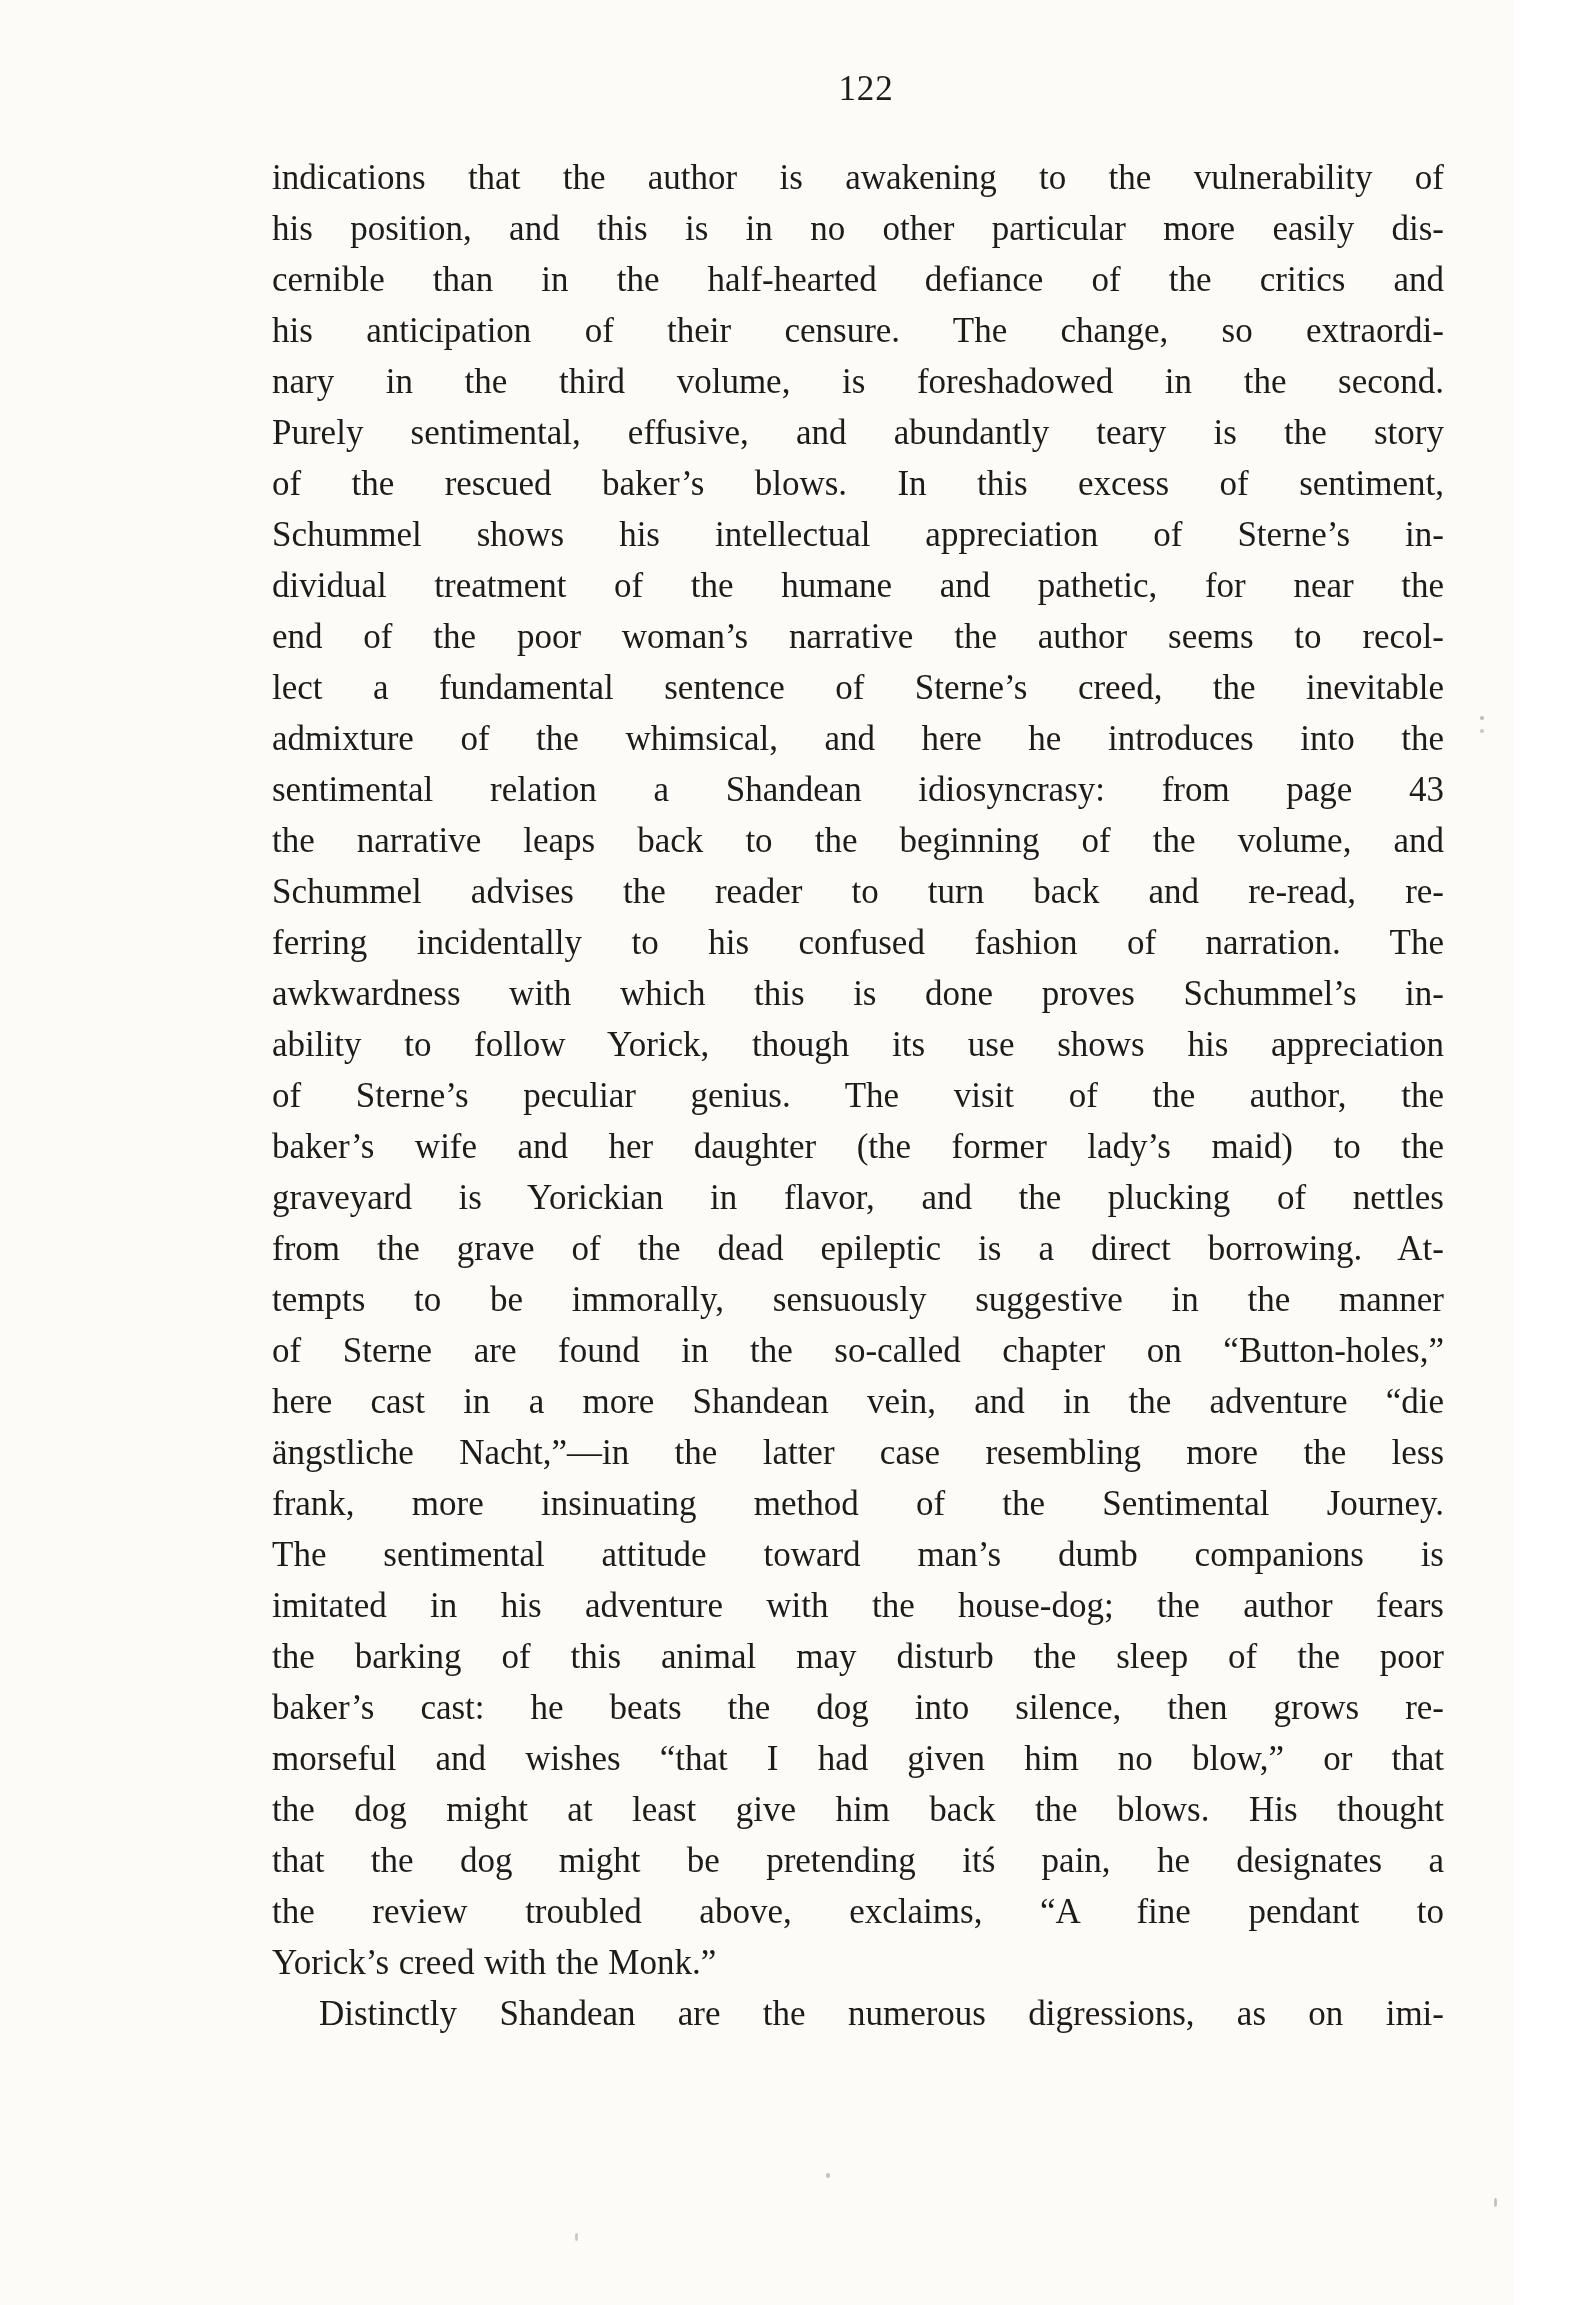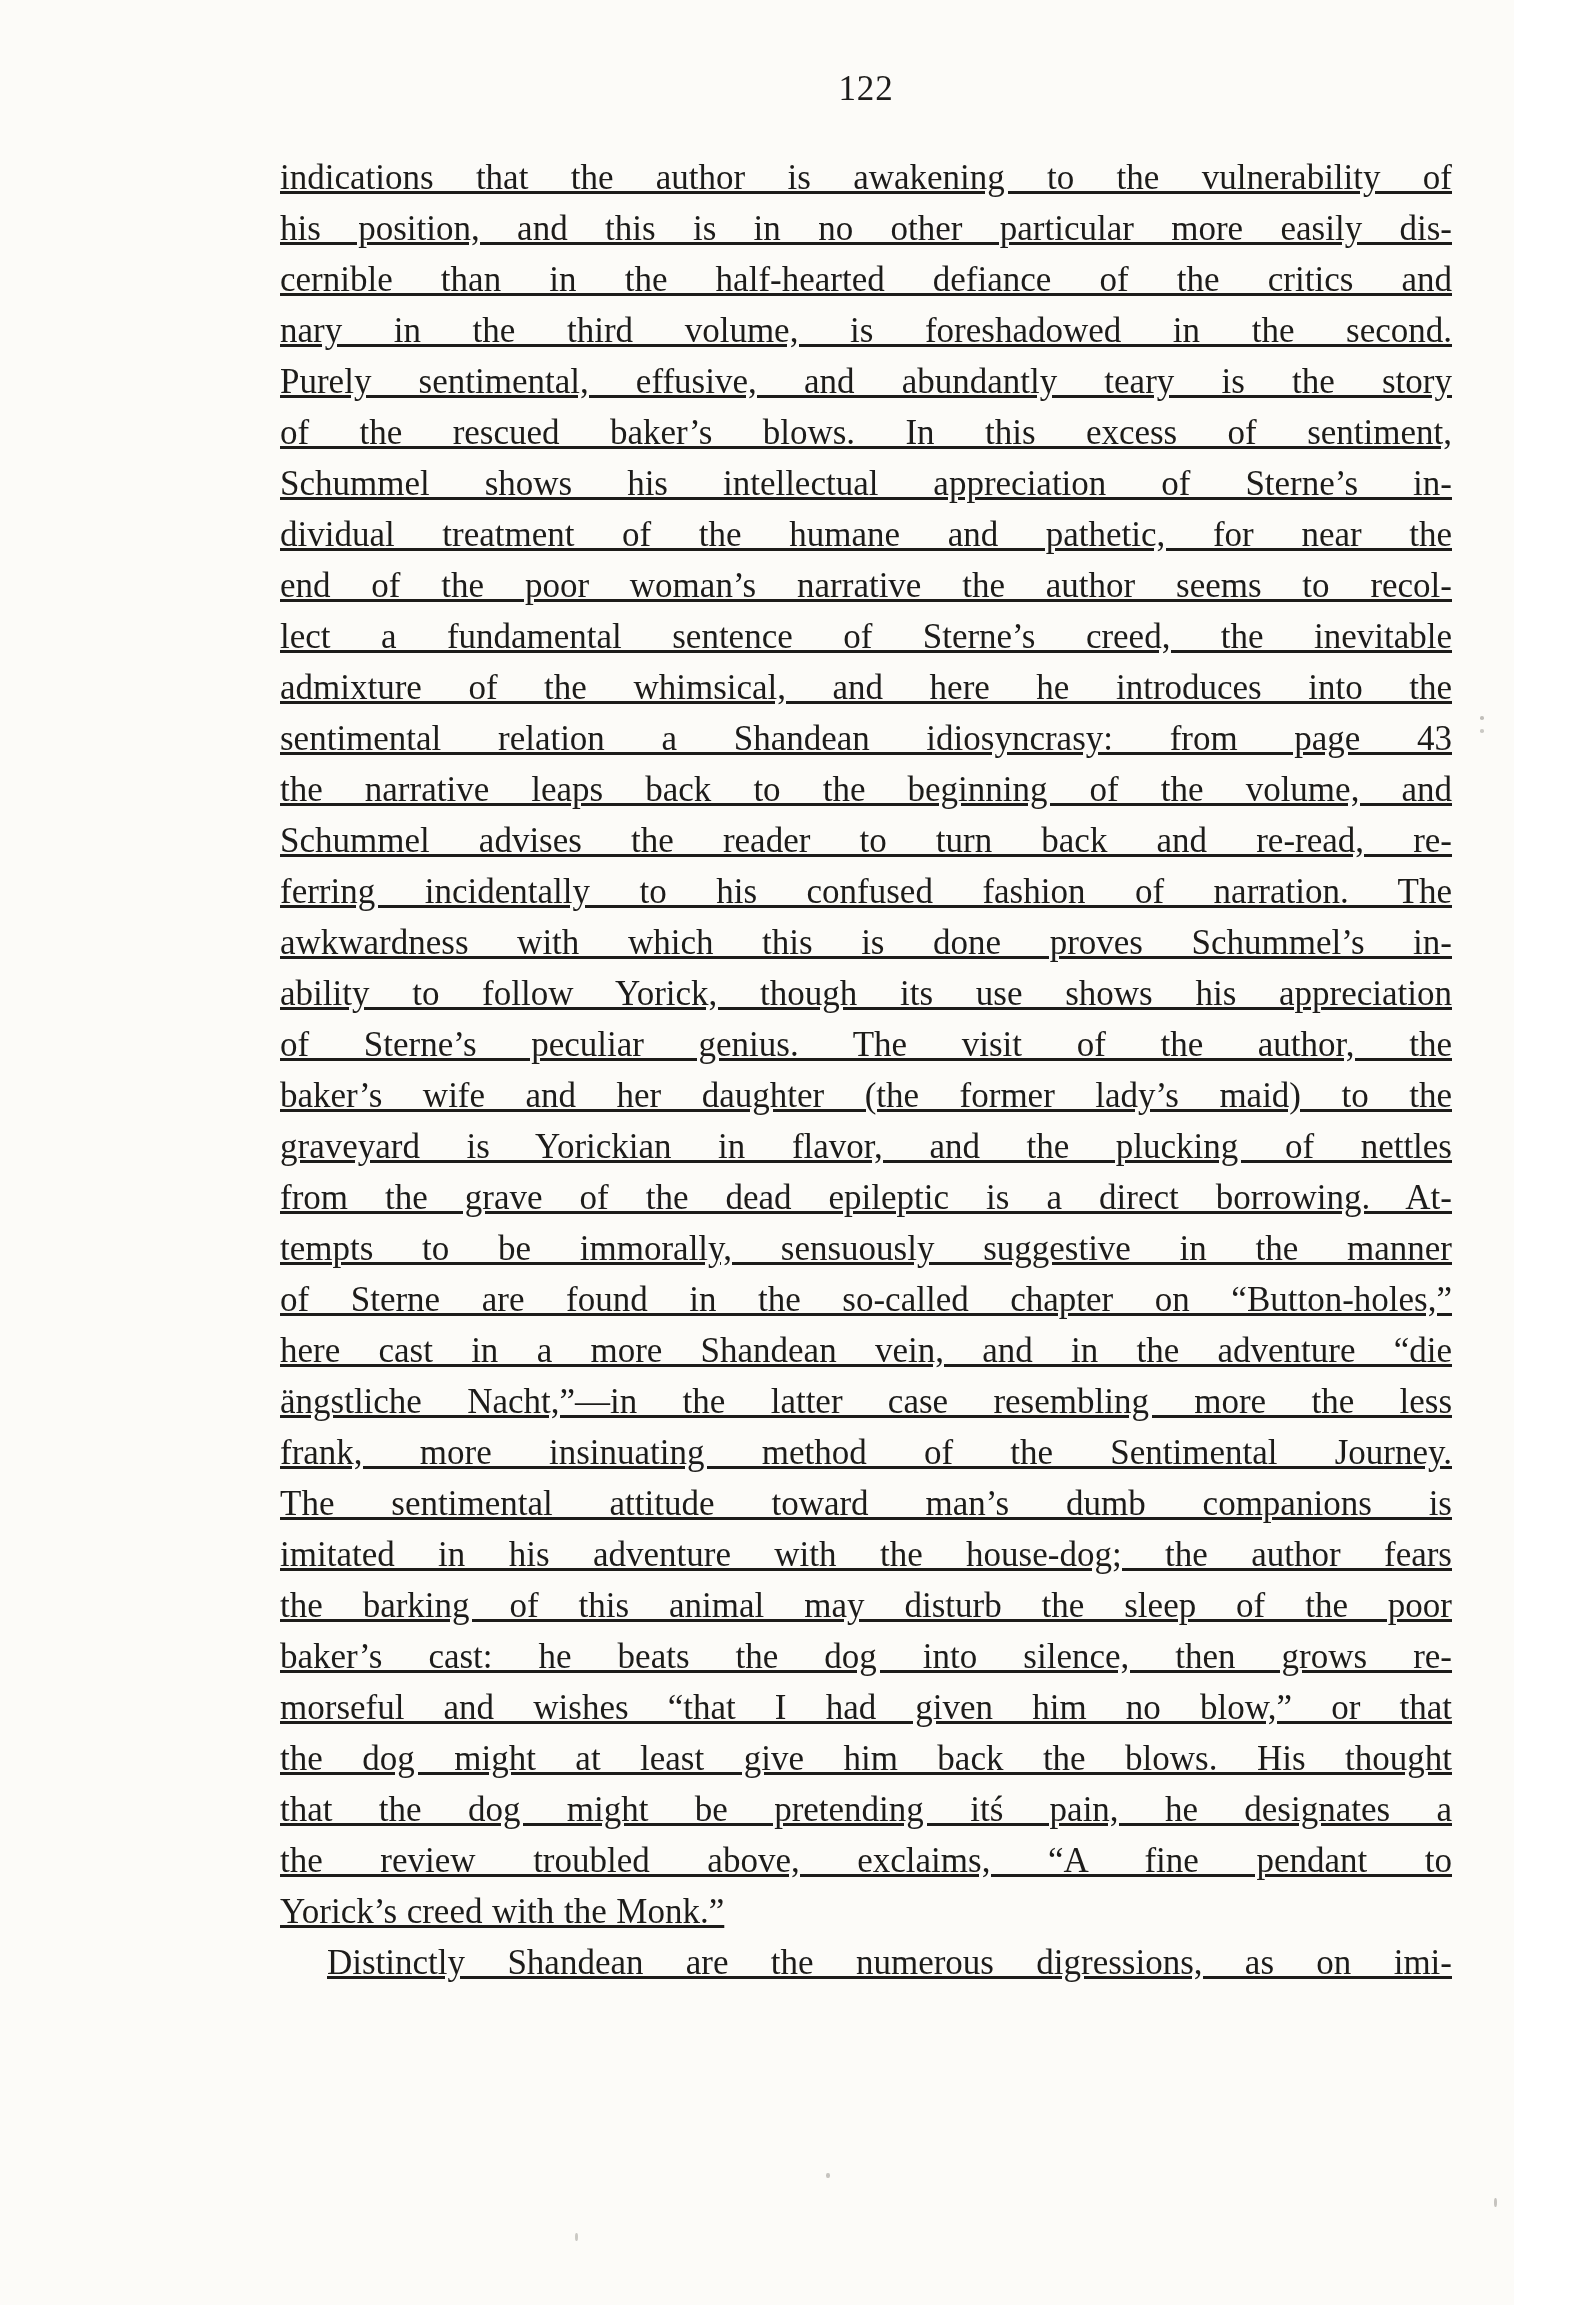--- a/index.html
+++ b/index.html
@@ -22,23 +22,22 @@
     left: 280px;
     width: 1172px;
     text-align: center;
     font-size: 35px;
     letter-spacing: 0.9px;
     color: #1d1c1a;
   }
   .text-block {
     position: absolute;
     top: 152px;
-    left: 280px;
+    left: 272px;
     width: 1172px;
-    text-decoration: underline;
   }
   .line {
     font-size: 35px;
     line-height: 51px;
     text-align: justify;
     text-align-last: justify;
     word-spacing: 0.9px;
     color: #1d1c1a;
   }
   .line.last {
@@ -61,20 +60,21 @@
 </head>
 <body>
 
 <div class="page">
   <div class="page-number">122</div>
 
   <div class="text-block">
       <div class="line">indications that the author is awakening to the vulnerability of</div>
       <div class="line">his position, and this is in no other particular more easily dis-</div>
       <div class="line">cernible than in the half-hearted defiance of the critics and</div>
+      <div class="line">his anticipation of their censure. The change, so extraordi-</div>
       <div class="line">nary in the third volume, is foreshadowed in the second.</div>
       <div class="line">Purely sentimental, effusive, and abundantly teary is the story</div>
       <div class="line">of the rescued baker’s blows. In this excess of sentiment,</div>
       <div class="line">Schummel shows his intellectual appreciation of Sterne’s in-</div>
       <div class="line">dividual treatment of the humane and pathetic, for near the</div>
       <div class="line">end of the poor woman’s narrative the author seems to recol-</div>
       <div class="line">lect a fundamental sentence of Sterne’s creed, the inevitable</div>
       <div class="line">admixture of the whimsical, and here he introduces into the</div>
       <div class="line">sentimental relation a Shandean idiosyncrasy: from page 43</div>
       <div class="line">the narrative leaps back to the beginning of the volume, and</div>

